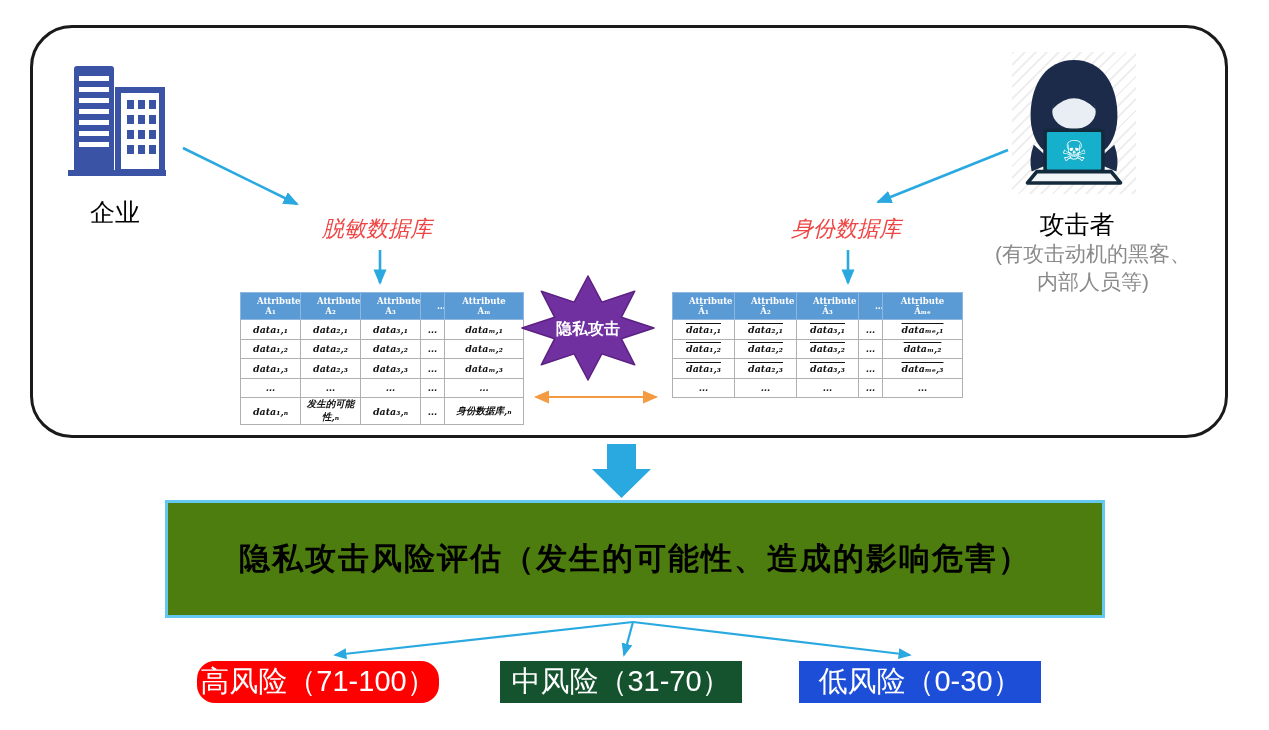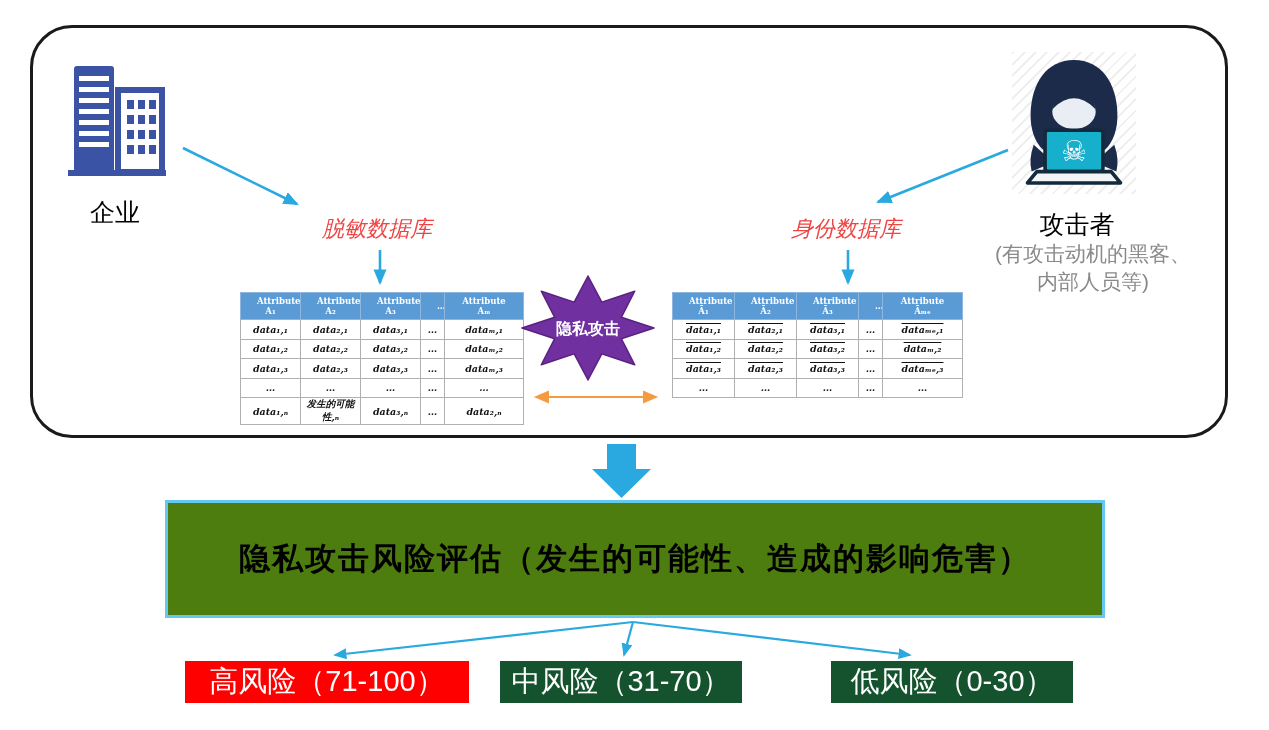--- a/index.html
+++ b/index.html
@@ -44,21 +44,21 @@
                  color: #fff; font-weight: 700; font-size: 16px; }
 
   .assessment-box { left: 165px; top: 500px; width: 940px; height: 118px;
                     background: #4d7c0f; border: 3px solid #64C8F0;
                     display: flex; align-items: center; justify-content: center; }
   .assessment-box span { font-family: "Liberation Serif", serif; font-weight: 700;
                          font-size: 31px; letter-spacing: 2px; color: #000; }
 
   .risk { position: absolute; top: 661px; height: 42px; display: flex; align-items: center;
           justify-content: center; color: #fff; font-size: 29px; font-weight: 500; }
-  .risk-high { left: 185px; width: 284px; }
+  .risk-high { left: 197px; width: 242px; border-radius: 18px; }
   .risk-medium { left: 500px; width: 242px; }
   .risk-low { left: 799px; width: 242px; }
 </style>
 </head>
 <body>
 
 <div class="canvas">
 
   <div class="abs outer-frame"></div>
 
@@ -151,21 +151,21 @@
           <td>…</td>
           <td>…</td>
           <td>…</td>
           <td>…</td>
         </tr>
         <tr>
           <td>data₁,ₙ</td>
           <td>发生的可能性,ₙ</td>
           <td>data₃,ₙ</td>
           <td>…</td>
-          <td>data₂,ₙ</td>
+          <td>身份数据库,ₙ</td>
         </tr>
       </tbody>
     </table>
   <table class="abs mini-table tbl-identity">
     <colgroup>
         <col style="width:62px">
         <col style="width:62px">
         <col style="width:62px">
         <col style="width:24px">
         <col style="width:80px">
@@ -240,15 +240,15 @@
   </svg>
 
   <div class="abs burst-label">隐私攻击</div>
 
   <div class="abs assessment-box">
     <span>隐私攻击风险评估（发生的可能性、造成的影响危害）</span>
   </div>
 
   <div class="risk risk-high" style="background-color: rgb(254, 0, 0);">高风险（71-100）</div>
   <div class="risk risk-medium" style="background-color: #14532d;">中风险（31-70）</div>
-  <div class="risk risk-low" style="background-color: #14532d; margin-left: 32px;">低风险（0-30）</div>
+  <div class="risk risk-low" style="background-color: #1d4ed8;">低风险（0-30）</div>
 
 </div>
 
 </body></html>

